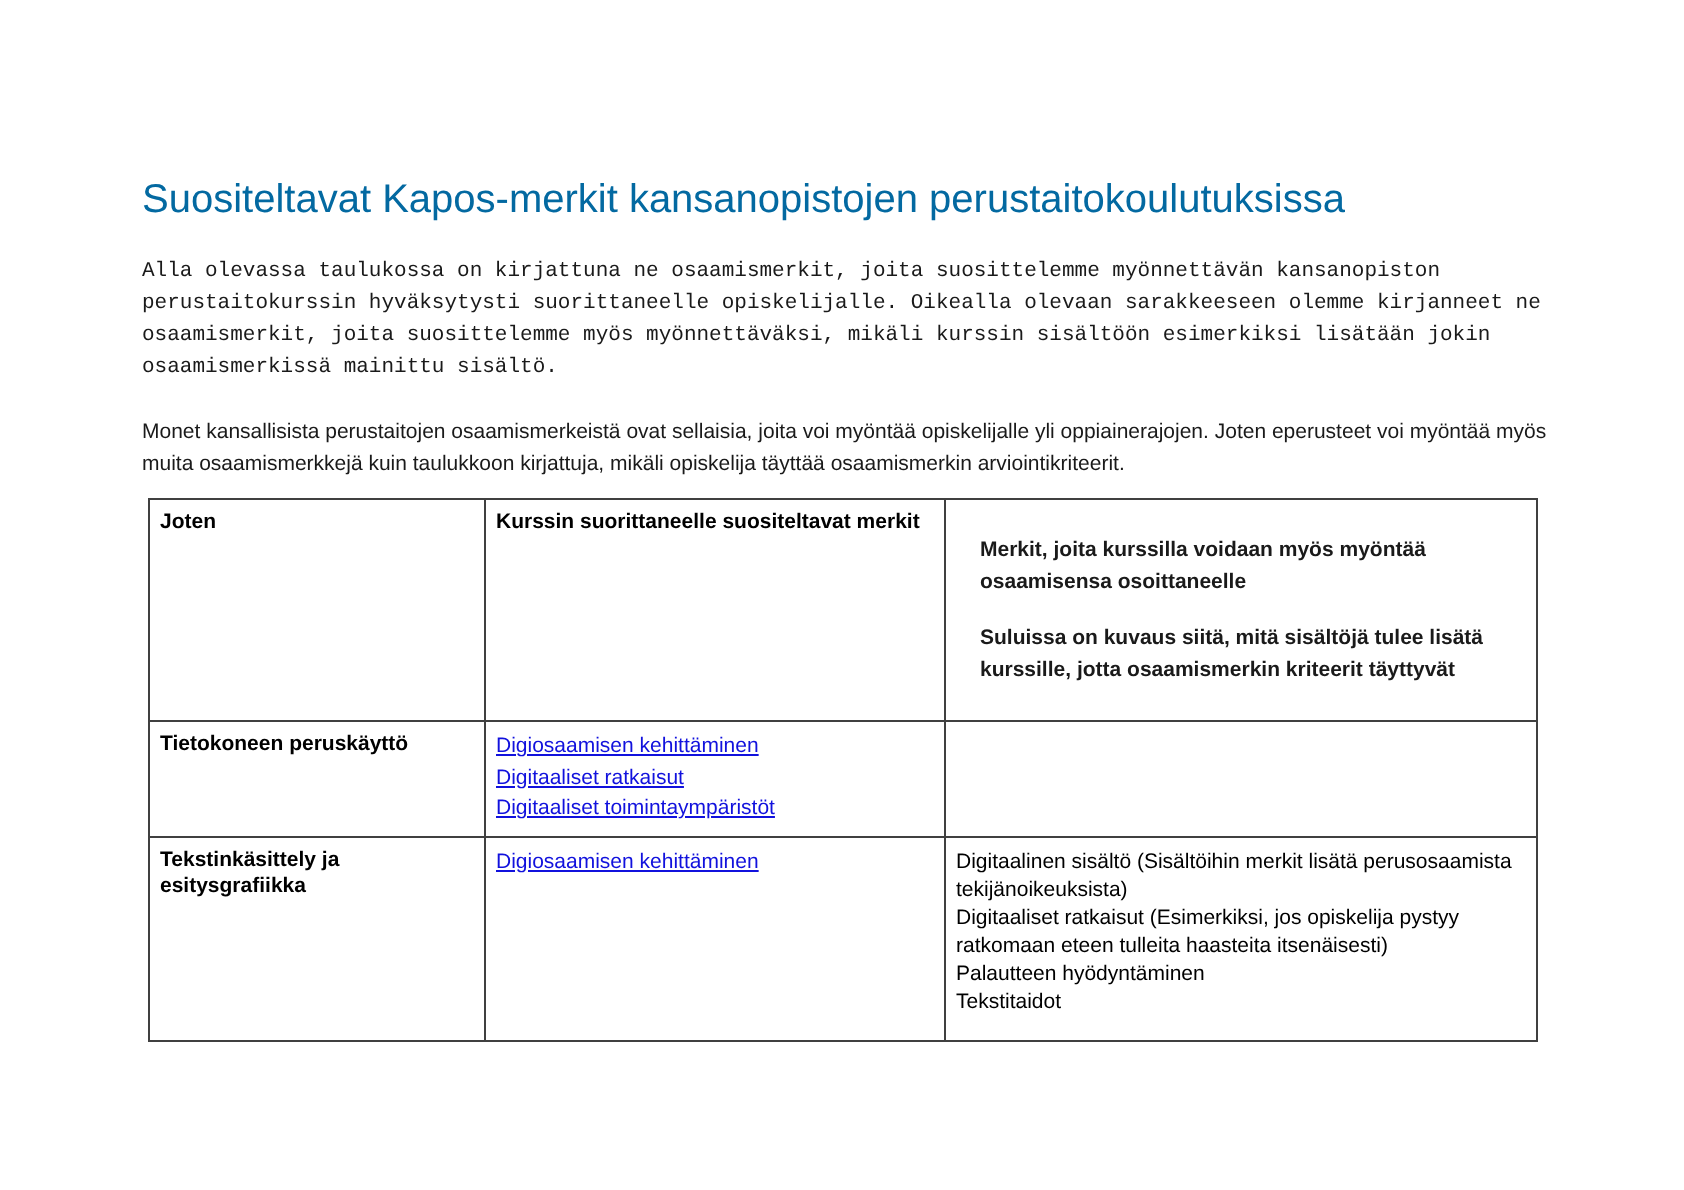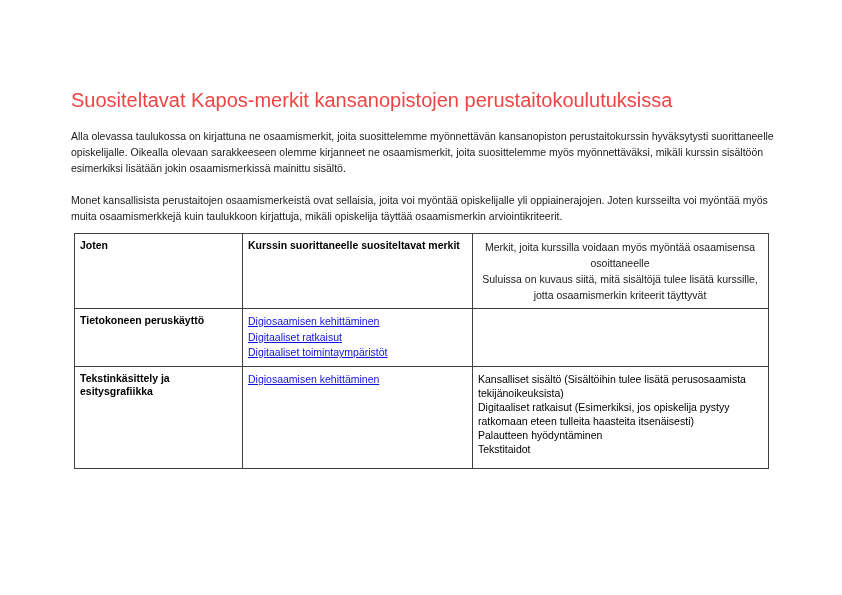--- a/index.html
+++ b/index.html
@@ -20,34 +20,34 @@
     position: absolute;
     left: 71px;
     top: 0;
     width: 712px;
   }
   .title {
     margin: 88px 0 16px 0;
     font-size: 20px;
     font-weight: 400;
     line-height: 24px;
-    color: #ef4444;
+    color: #0369a1;
     white-space: nowrap;
   }
   p {
     margin: 0;
     font-size: 10.5px;
     line-height: 16px;
     color: #1a1a1a;
   }
   .intro {
     margin-top: 23px;
     white-space: nowrap;
   }
-  .para-1 { margin-top: 5px;  width: 706px; }
+  .para-1 { margin-top: 5px;  width: 706px; font-family: Liberation Mono, monospace; }
   .para-2 { margin-top: 16px; width: 706px; }
   a.doclink {
     color: #1111dd;
     text-decoration: underline;
     cursor: pointer;
   }
   .section-heading {
     margin: 15px 0 0 0;
     font-size: 15px;
     font-weight: 400;
@@ -70,21 +70,21 @@
     font-size: 10.5px;
     line-height: 13.5px;
     text-align: left;
     overflow: hidden;
   }
   table.badges th { font-weight: 700; }
   tr.hdr-row  td, tr.hdr-row  th { height: 48px; }
   tr.row-1 td { height: 42px; }
   tr.row-2 td { height: 91px; }
   th.nowrap-hd { white-space: nowrap; }
-  .hd-sub { margin: 0; font-weight: 400; text-align: center; }
+  .hd-sub { margin: 12px; font-weight: 700; }
   td.course-cell { font-weight: 700; line-height: 15px; }
   td.links-cell { padding-left: 39px; }
   .badge-link {
     display: block;
     color: #1111dd;
     text-decoration: underline;
     line-height: 15.5px;
     cursor: pointer;
   }
   td.also-cell { padding-left: 42px; }
@@ -93,21 +93,21 @@
 </head>
 <body>
 
 <div class="doc">
 
   <h1 class="title">Suositeltavat Kapos-merkit kansanopistojen perustaitokoulutuksissa</h1>
 
 
   <p class="para-1">Alla olevassa taulukossa on kirjattuna ne osaamismerkit, joita suosittelemme myönnettävän kansanopiston perustaitokurssin hyväksytysti suorittaneelle opiskelijalle. Oikealla olevaan sarakkeeseen olemme kirjanneet ne osaamismerkit, joita suosittelemme myös myönnettäväksi, mikäli kurssin sisältöön esimerkiksi lisätään jokin osaamismerkissä mainittu sisältö.</p>
 
-  <p class="para-2">Monet kansallisista perustaitojen osaamismerkeistä ovat sellaisia, joita voi myöntää opiskelijalle yli oppiainerajojen. Joten kursseilta voi myöntää myös muita osaamismerkkejä kuin taulukkoon kirjattuja, mikäli opiskelija täyttää osaamismerkin arviointikriteerit.</p>
+  <p class="para-2">Monet kansallisista perustaitojen osaamismerkeistä ovat sellaisia, joita voi myöntää opiskelijalle yli oppiainerajojen. Joten eperusteet voi myöntää myös muita osaamismerkkejä kuin taulukkoon kirjattuja, mikäli opiskelija täyttää osaamismerkin arviointikriteerit.</p>
 
 
   <table class="badges">
     <colgroup>
         <col class="c1">
         <col class="c2">
         <col class="c3">
       </colgroup>
     <tbody>
       <tr class="hdr-row">
@@ -128,21 +128,21 @@
         </td>
         <td class="also-cell"></td>
       </tr>
 
       <tr class="row-2">
         <td class="course-cell">Tekstinkäsittely ja esitysgrafiikka</td>
         <td class="links-cell">
           <a class="badge-link">Digiosaamisen kehittäminen</a>
         </td>
         <td class="also-cell">
-          <div class="also-item">Kansalliset sisältö (Sisältöihin tulee lisätä perusosaamista tekijänoikeuksista)</div>
+          <div class="also-item">Digitaalinen sisältö (Sisältöihin merkit lisätä perusosaamista tekijänoikeuksista)</div>
           <div class="also-item">Digitaaliset ratkaisut (Esimerkiksi, jos opiskelija pystyy ratkomaan eteen tulleita haasteita itsenäisesti)</div>
           <div class="also-item">Palautteen hyödyntäminen</div>
           <div class="also-item">Tekstitaidot</div>
         </td>
       </tr>
     </tbody>
   </table>
 
 </div>
 

